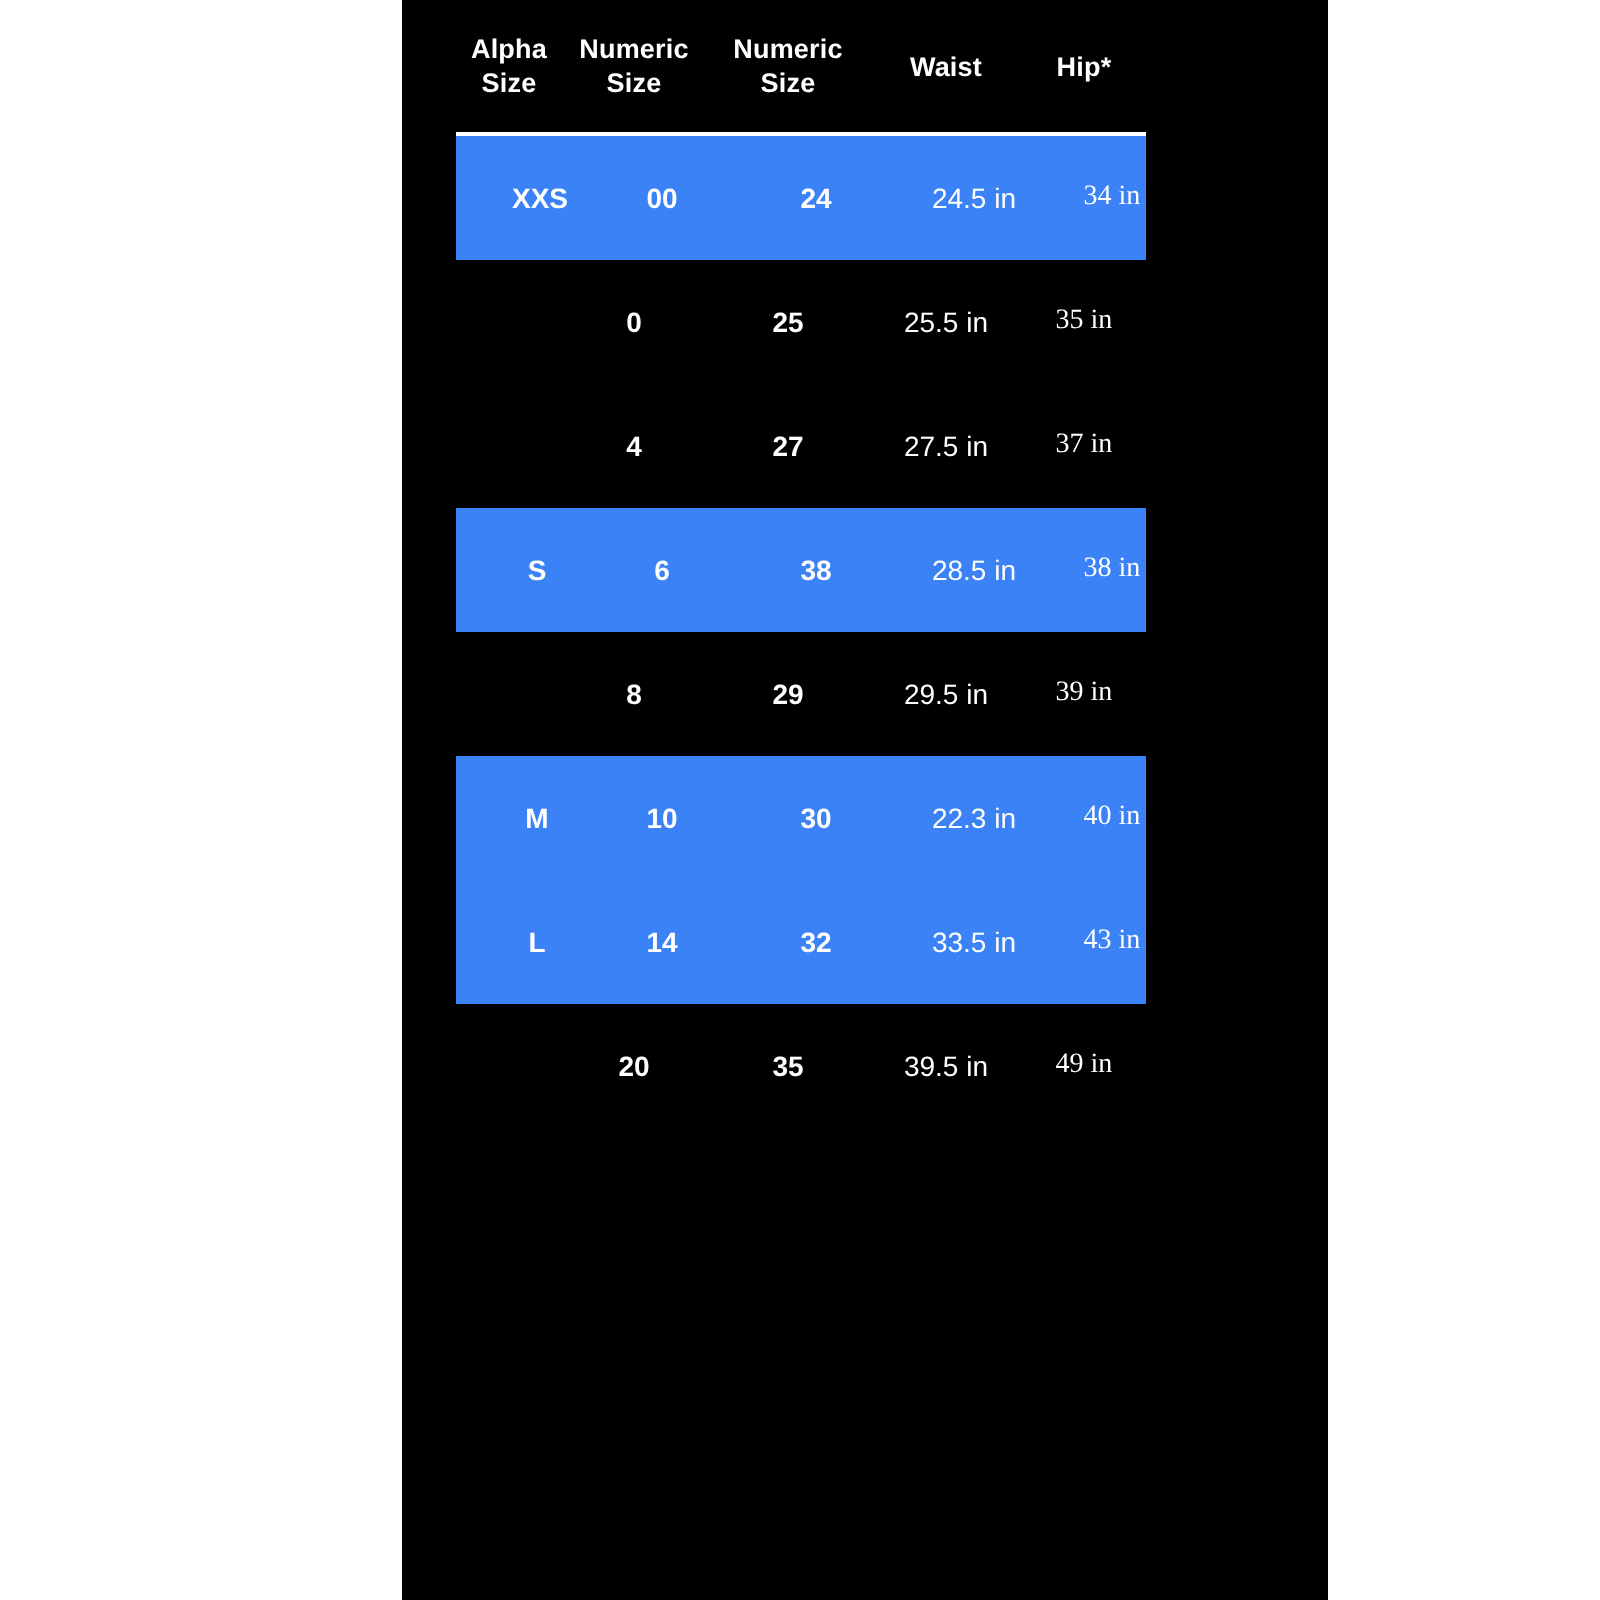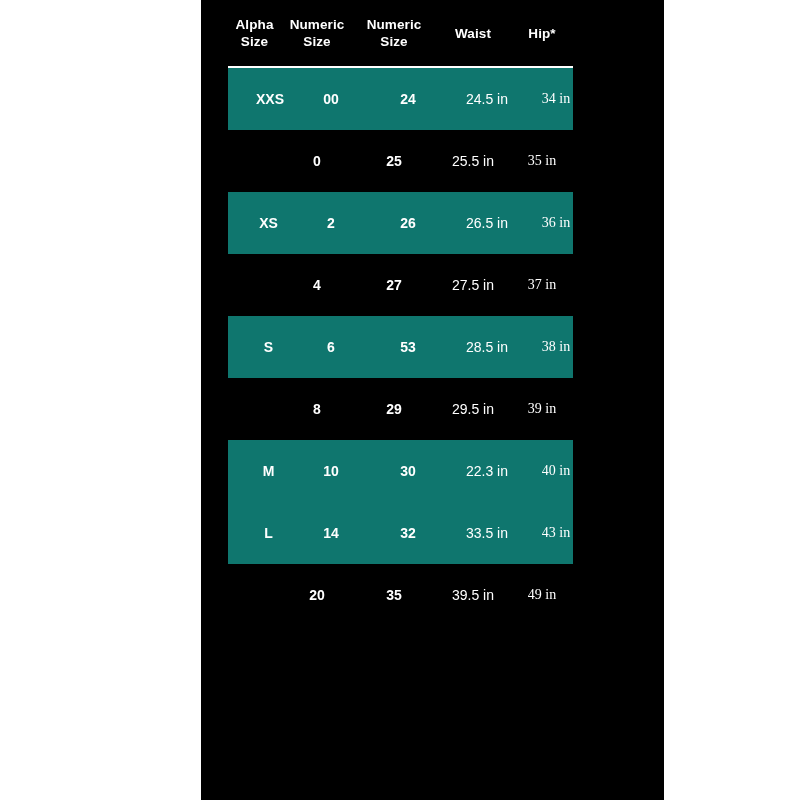--- a/index.html
+++ b/index.html
@@ -74,21 +74,21 @@
   tbody td {
     color: #ffffff;
     font-size: 14px;
     text-align: center;
     height: 62px;
     padding: 0;
     vertical-align: middle;
     line-height: 18px;
     border: 0;
   }
-  tbody tr.stripe td { background: #0f766e; padding-left: 28px; }
+  tbody tr.stripe td { background: #3b82f6; padding-left: 28px; }
   tbody tr.plain  td { background: #000000; }
 
   td.alpha, td.num { font-weight: 700; }
   td.waist, td.hip { font-weight: 400; margin-top: 44px; }
   td.hip { font-size: 14px; font-family: Liberation Serif, serif; }
 </style>
 </head>
 <body>
 
 <div id="page">
@@ -129,38 +129,31 @@
             <td class="waist">24.5 in</td>
             <td class="hip">34 in</td>
           </tr>
           <tr class="plain">
             <td class="alpha"></td>
             <td class="num">0</td>
             <td class="num">25</td>
             <td class="waist">25.5 in</td>
             <td class="hip">35 in</td>
           </tr>
-          <tr class="stripe">
-            <td class="alpha">XS</td>
-            <td class="num">2</td>
-            <td class="num">26</td>
-            <td class="waist">26.5 in</td>
-            <td class="hip">36 in</td>
-          </tr>
           <tr class="plain">
             <td class="alpha"></td>
             <td class="num">4</td>
             <td class="num">27</td>
             <td class="waist">27.5 in</td>
             <td class="hip">37 in</td>
           </tr>
           <tr class="stripe">
             <td class="alpha">S</td>
             <td class="num">6</td>
-            <td class="num">53</td>
+            <td class="num">38</td>
             <td class="waist">28.5 in</td>
             <td class="hip">38 in</td>
           </tr>
           <tr class="plain">
             <td class="alpha"></td>
             <td class="num">8</td>
             <td class="num">29</td>
             <td class="waist">29.5 in</td>
             <td class="hip">39 in</td>
           </tr>

